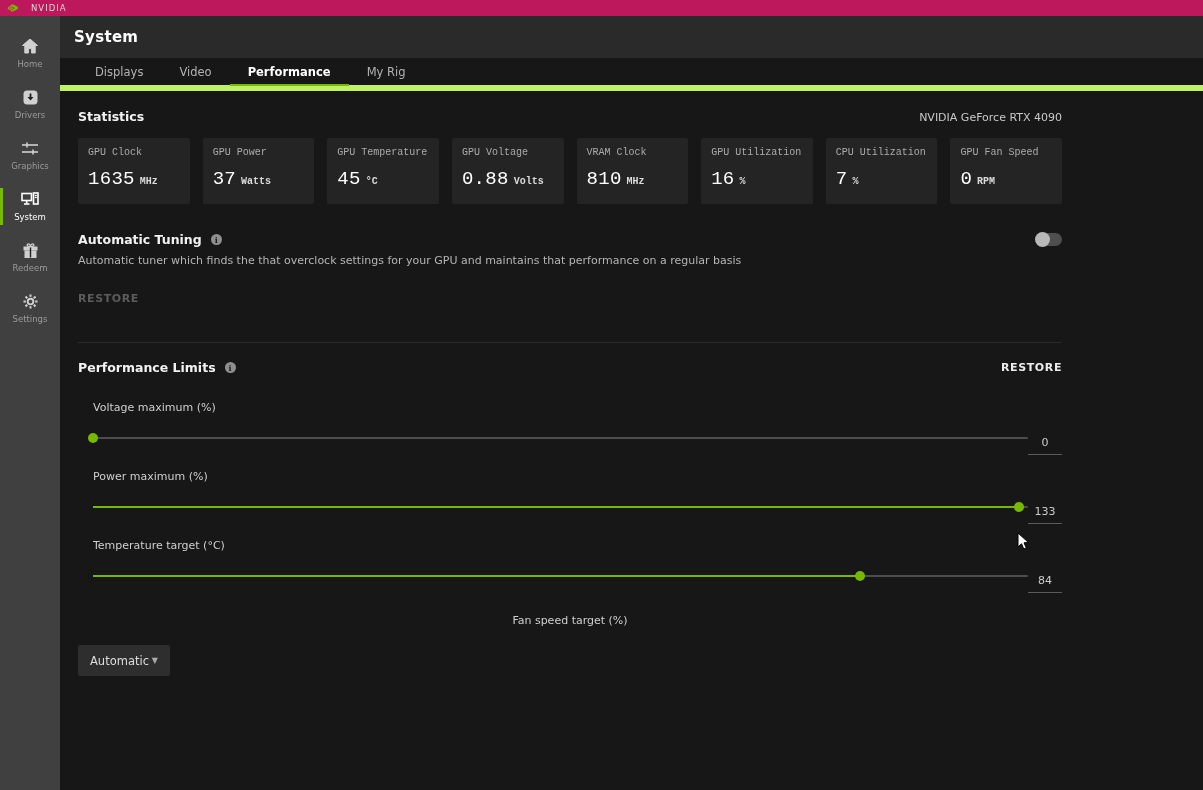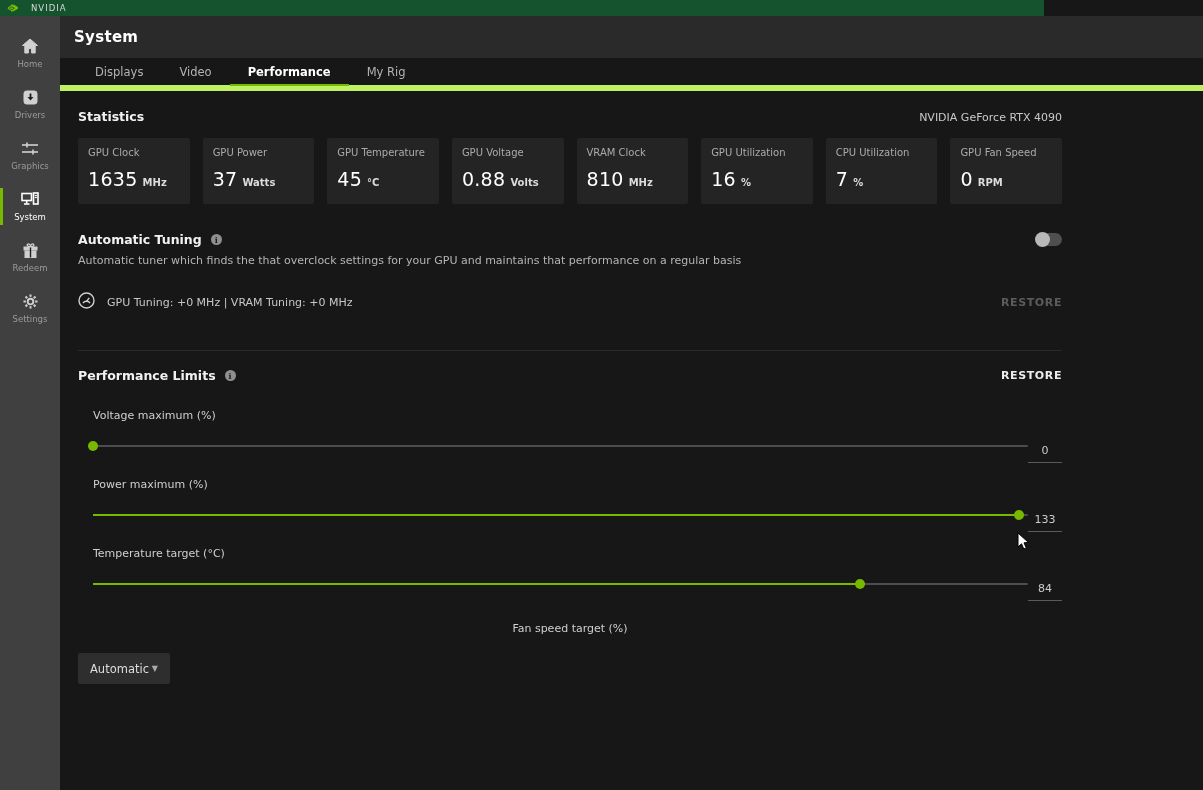--- a/index.html
+++ b/index.html
@@ -5,22 +5,22 @@
   * { margin:0; padding:0; box-sizing:border-box; }
   html,body { width:1203px; height:790px; }
   body {
     position:relative; overflow:hidden;
     background:#171717; color:#e8e8e8;
     font-family:"DejaVu Sans","Liberation Sans",sans-serif;
   }
 
   
   .titlebar {
-    position:absolute; left:0; top:0; width:1044px; height:16px;
-    background:#14532d; display:flex; align-items:center; padding-left:6px;
+    position:absolute; left:0; top:0; width:1203px; height:16px;
+    background:#be185d; display:flex; align-items:center; padding-left:6px;
   }
   .titlebar .logo { width:13px; height:10px; display:flex; align-items:center; }
   .titlebar .appname { font-size:8.5px; color:#d9d9d9; margin-left:12px; letter-spacing:1px; }
 
   
   .sidebar {
     position:absolute; left:0; top:16px; width:60px; height:774px;
     background:#404040; padding-top:12px;
   }
   .nav-item {
@@ -59,20 +59,21 @@
   .content { padding:0 141px 0 18px; }
 
   
   .stats-header { margin-top:18px; display:flex; justify-content:space-between; align-items:baseline; }
   .stats-title { font-size:12.5px; font-weight:bold; color:#f2f2f2; }
   .gpu-name { font-size:11px; color:#c9c9c9; }
   .cards { margin-top:14px; display:flex; }
   .stat-card {
     width:112px; height:66px; background:#242424; border-radius:2px; margin-right:13px;
     padding:9px 10px 0 10px;
+    font-family:Liberation Mono, monospace;
   }
   .stat-card:last-child { margin-right:0; }
   .stat-label { font-size:10px; color:#ababab; white-space:nowrap; }
   .stat-valuerow { margin-top:10px; display:flex; align-items:baseline; white-space:nowrap; }
   .stat-value { font-size:19px; color:#ffffff; letter-spacing:.3px; }
   .stat-unit { font-size:10px; font-weight:bold; color:#dcdcdc; margin-left:5px; }
 
   
   .autotune-header { margin-top:28px; display:flex; justify-content:space-between; align-items:center; }
   .sec-title-wrap { display:flex; align-items:center; }
@@ -310,30 +311,20 @@
         <span class="sec-title">Automatic Tuning</span>
         <span class="info-dot">i</span>
       </span>
       <span class="toggle off" id="autotune-toggle">
           <span class="knob"></span>
         </span>
     </div>
     <div class="autotune-desc">Automatic tuner which finds the that overclock settings for your GPU and maintains that performance on a regular basis</div>
 
     <div class="autotune-status">
-      <span class="status-left">
-        <span>
-          <svg width="17" height="17" viewBox="0 0 17 17" fill="none">
-            <circle cx="8.5" cy="8.5" r="7.5" stroke="#cfcfcf" stroke-width="1.4"></circle>
-            <line x1="8.5" y1="9.5" x2="11.2" y2="5.8" stroke="#cfcfcf" stroke-width="1.4"></line>
-            <path d="M5 11 C5.8 9.8 7 9.2 8.5 9.2 C10 9.2 11.2 9.8 12 11" stroke="#cfcfcf" stroke-width="1.4"></path>
-          </svg>
-        </span>
-        <span class="status-text">GPU Tuning: +0 MHz  |  VRAM Tuning: +0 MHz</span>
-      </span>
       <span class="restore disabled">RESTORE</span>
     </div>
 
     <div class="divider"></div>
 
     <div class="limits-header">
       <span class="sec-title-wrap">
         <span class="sec-title">Performance Limits</span>
         <span class="info-dot">i</span>
       </span>

